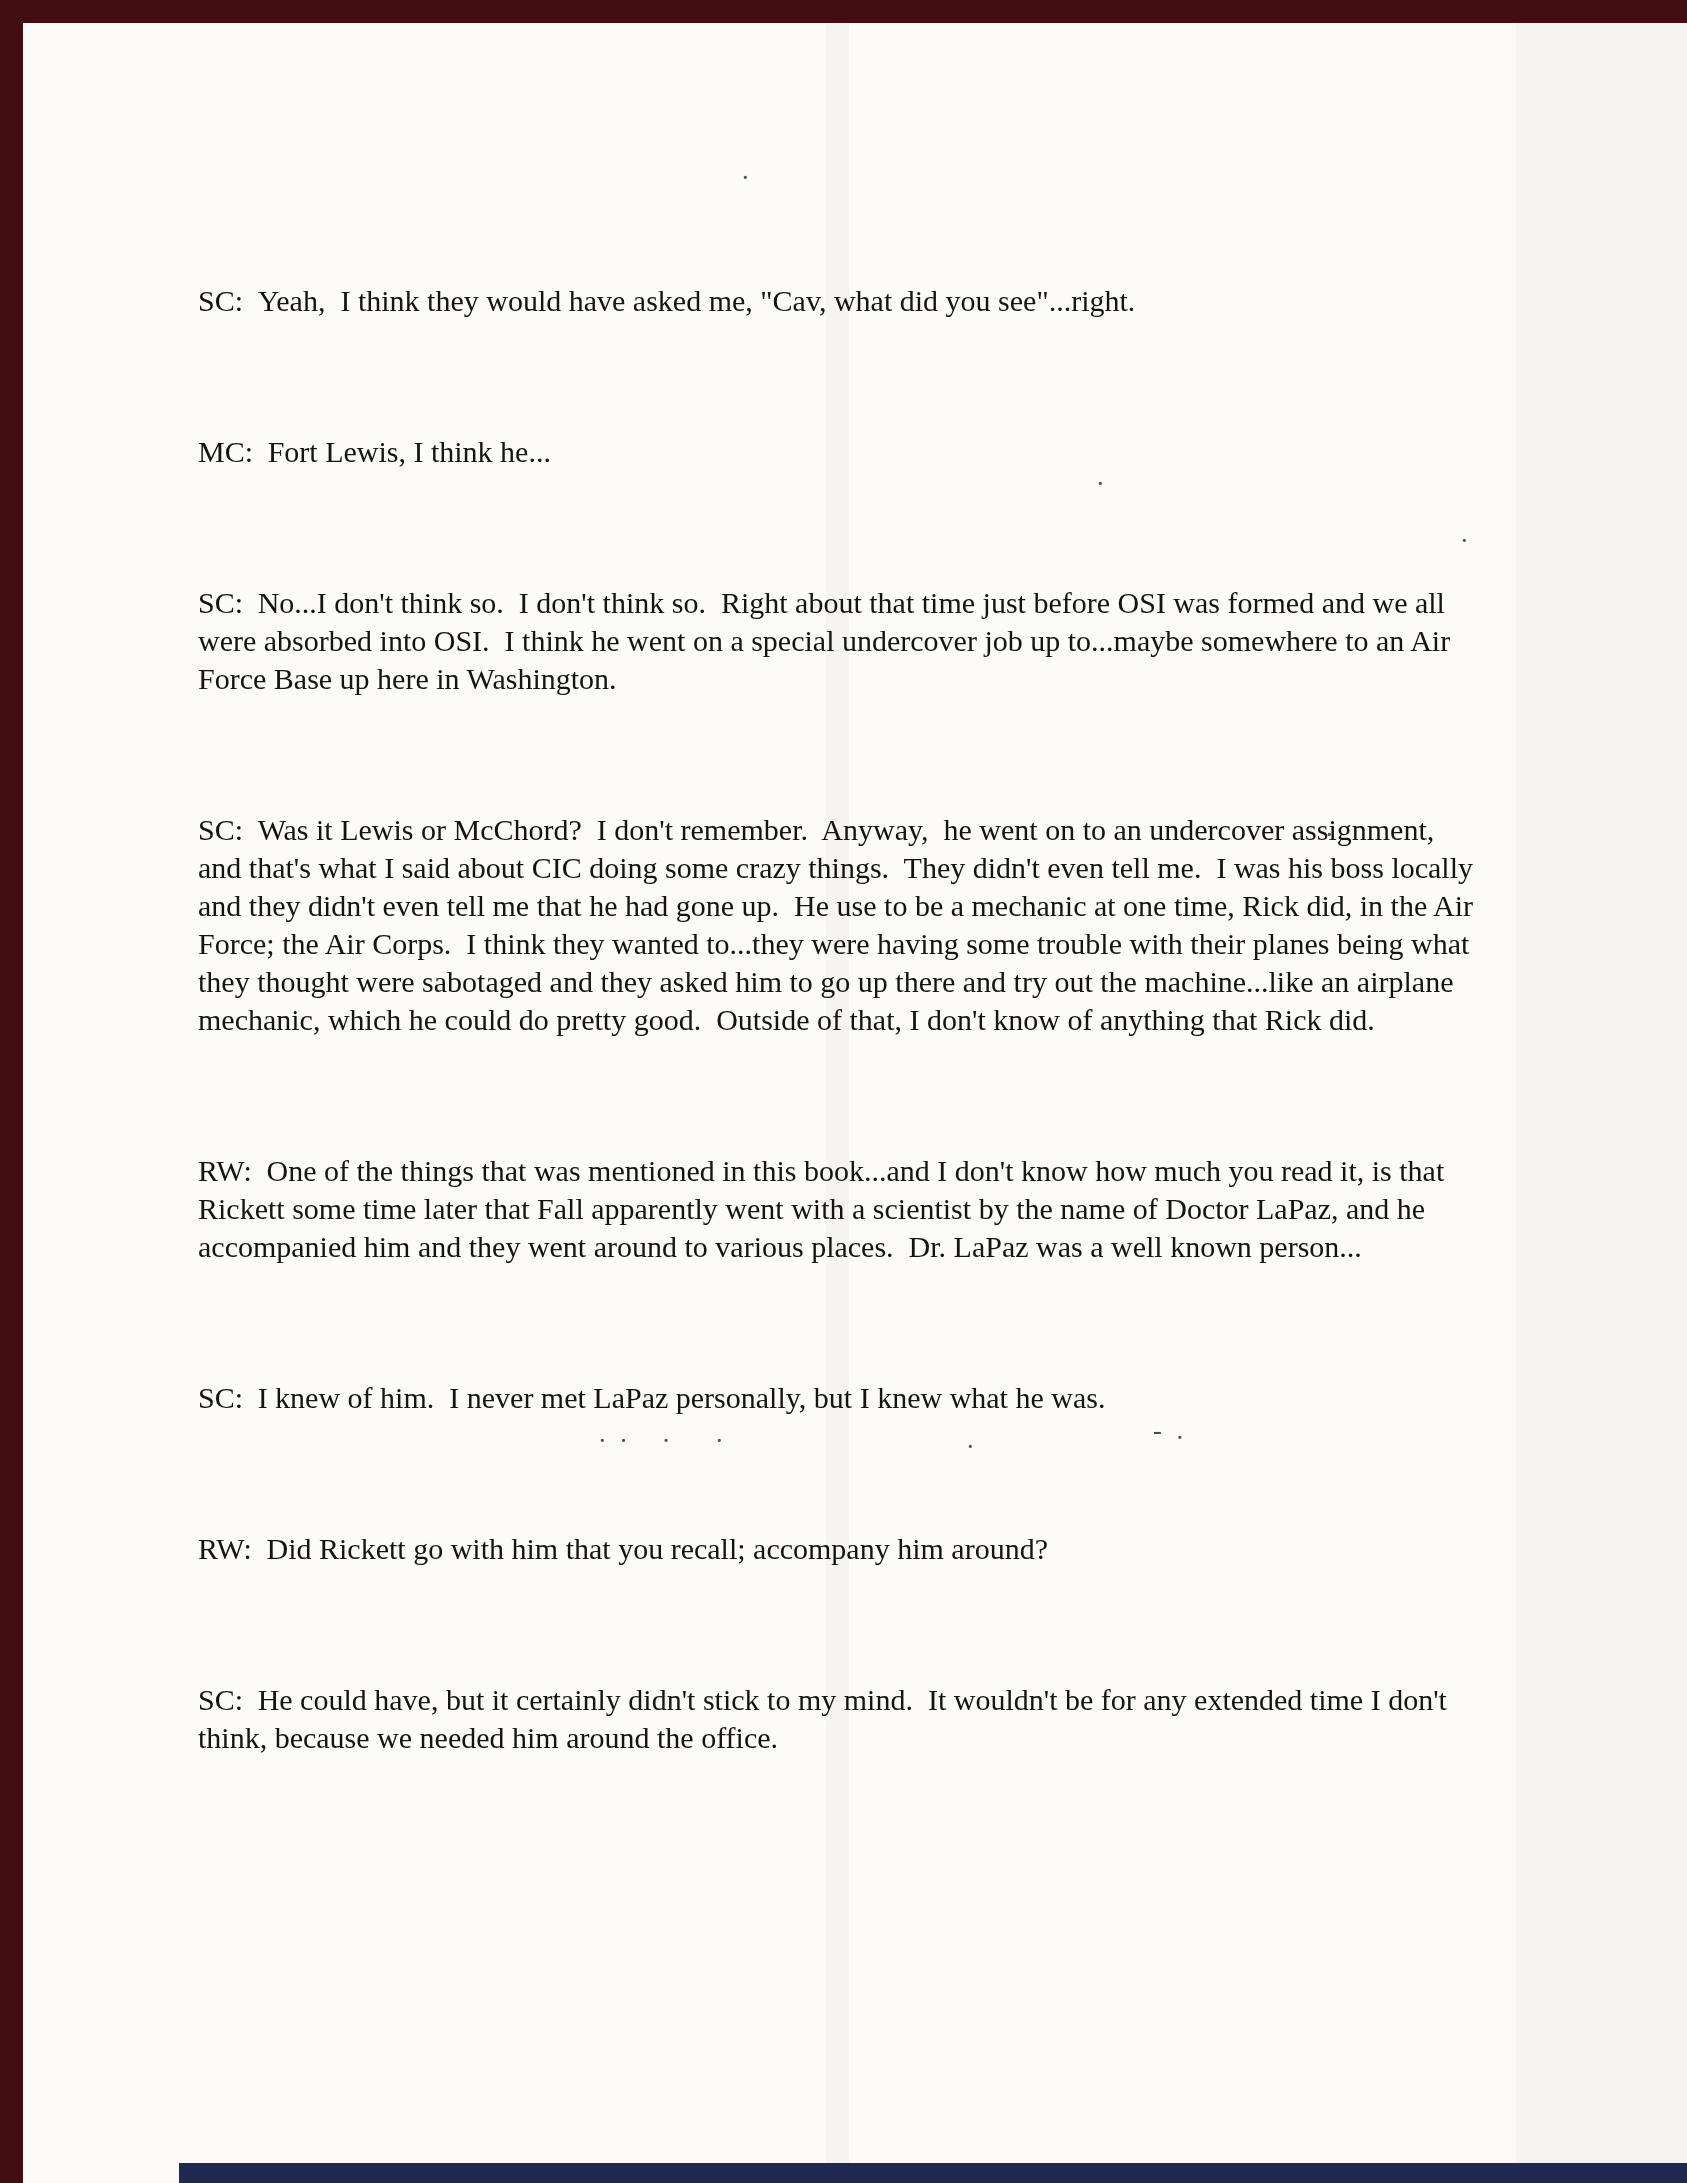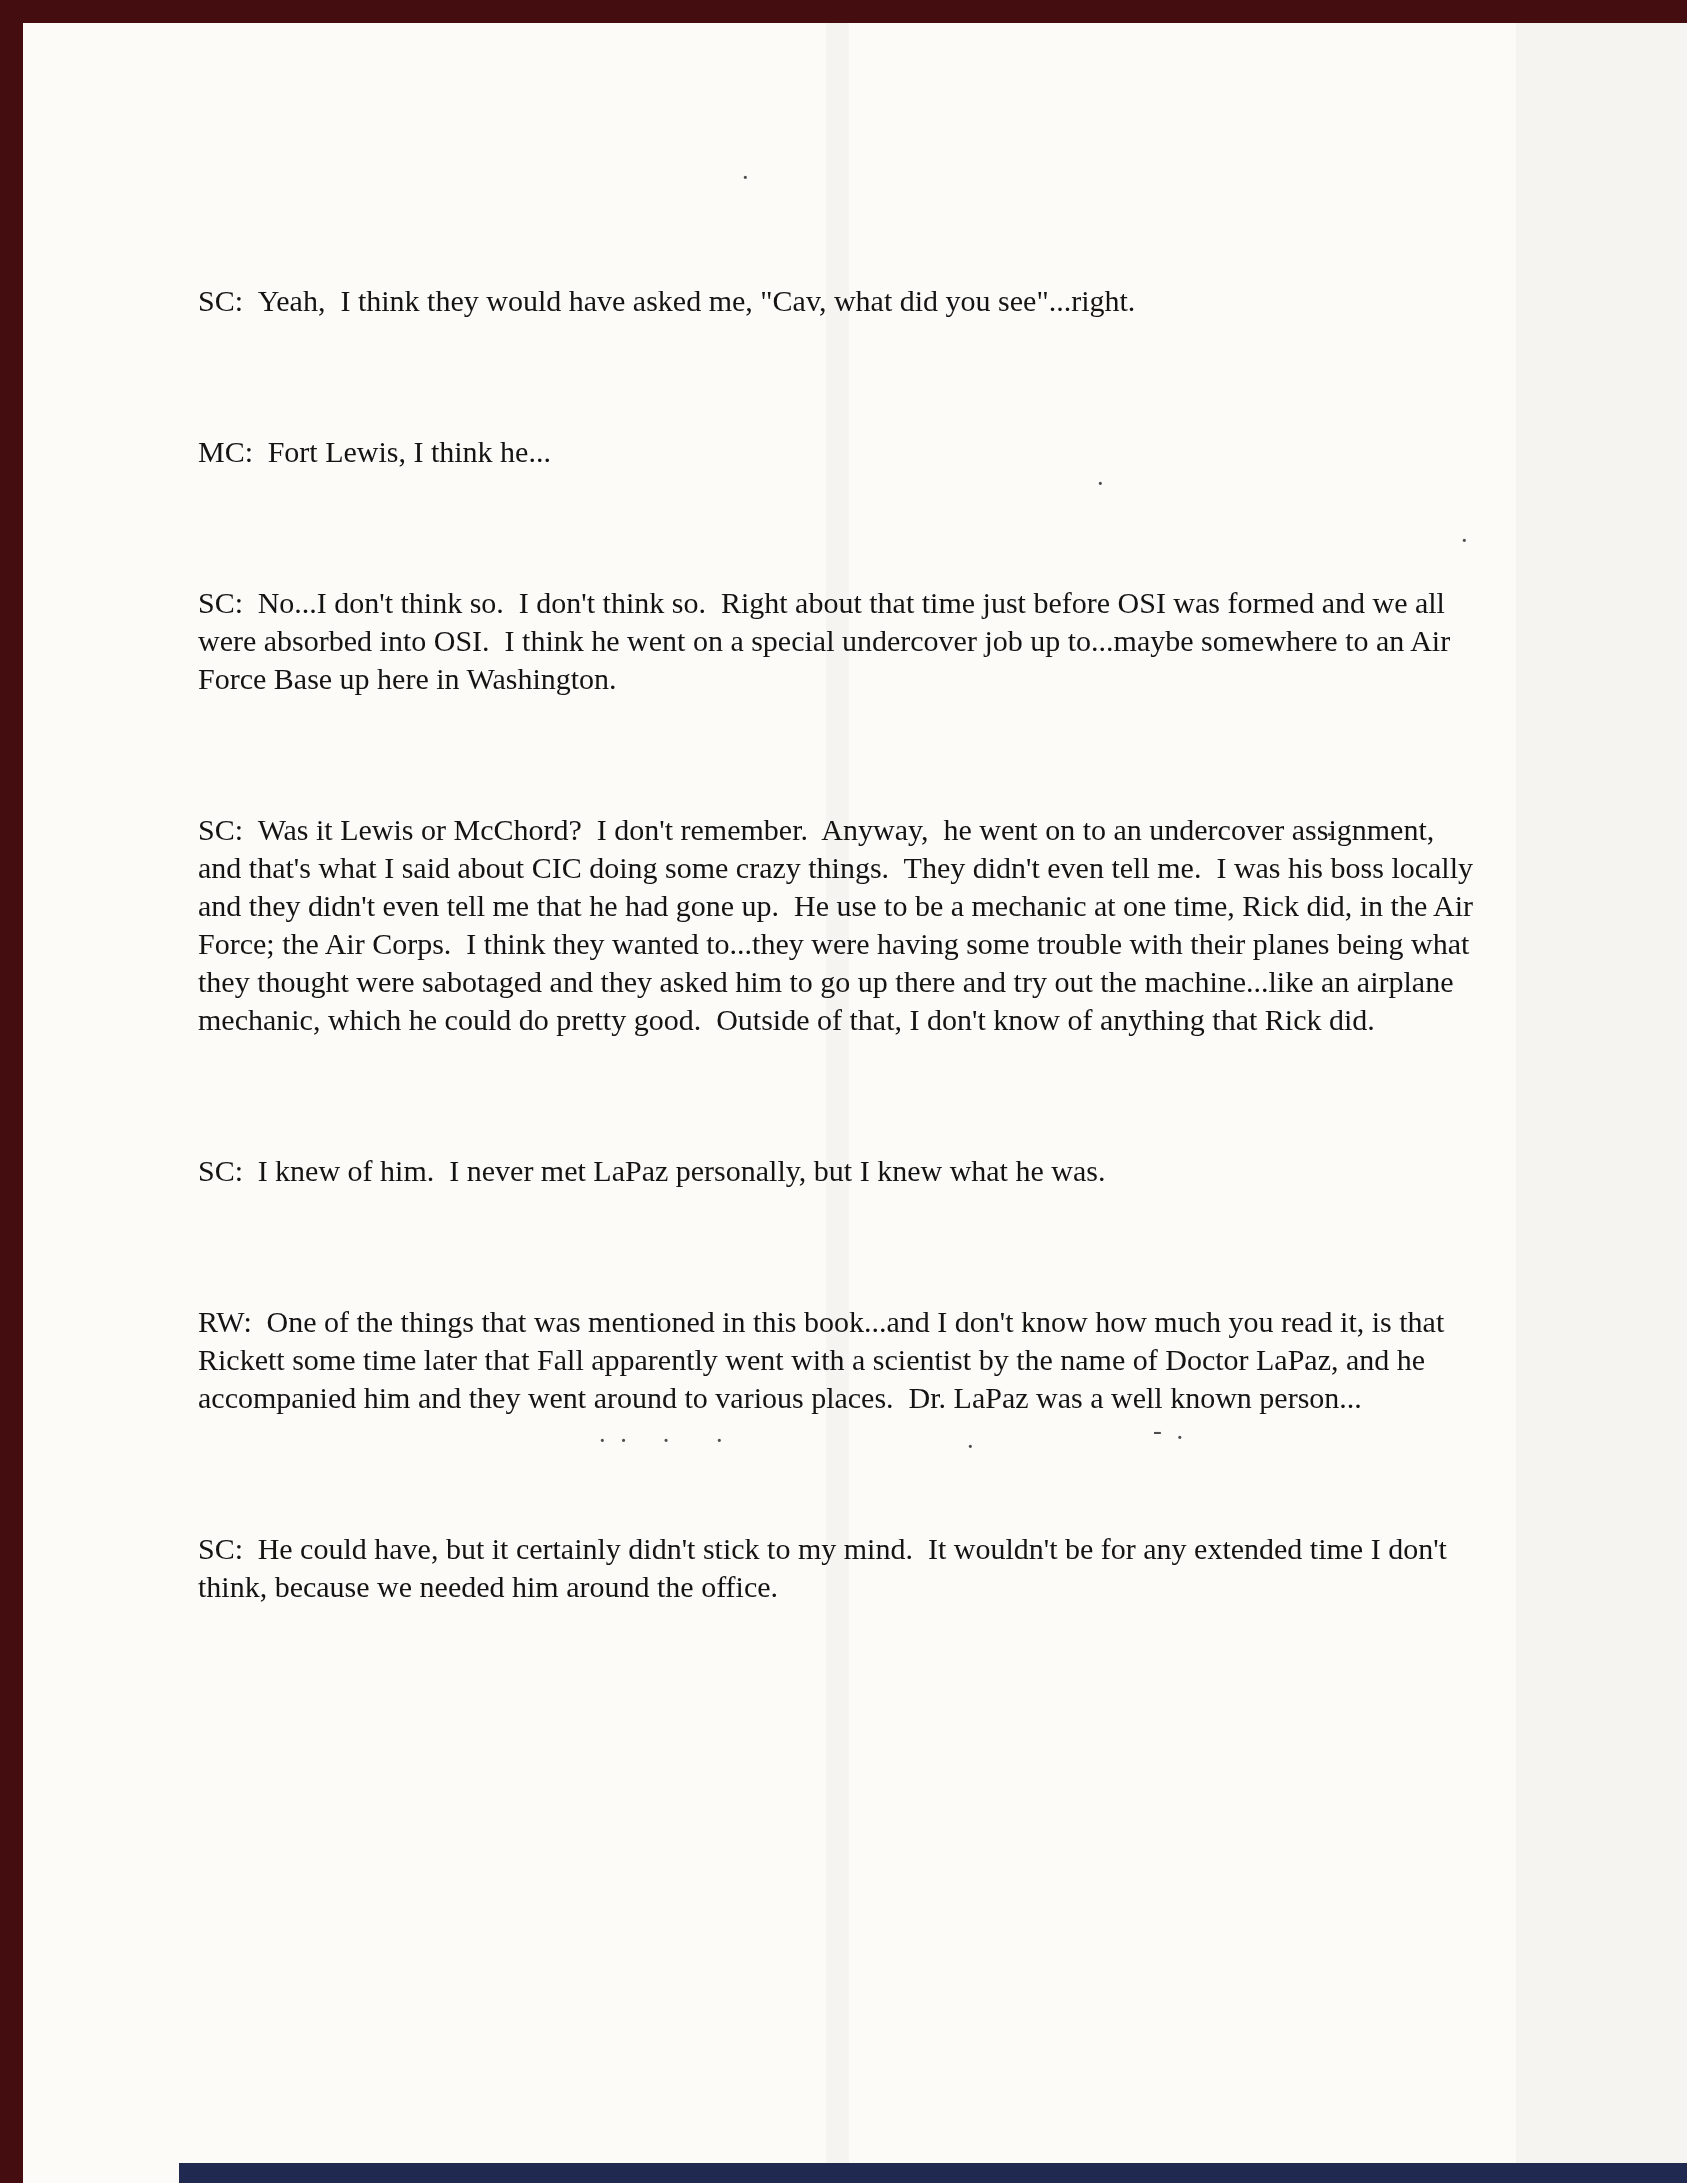--- a/index.html
+++ b/index.html
@@ -77,21 +77,22 @@
 <span class="artifact" style="left:1326px; top:814px;">.</span>
 <span class="artifact" style="left:599px; top:1420px;">. .   .    .</span>
 <span class="artifact" style="left:967px; top:1426px;">.</span>
 <span class="artifact" style="left:1153px; top:1417px;">- .</span>
 
 <div class="content">
   <p class="para"><span class="spk">SC:</span><span class="txt">Yeah,  I think they would have asked me, "Cav, what did you see"...right.</span></p>
   <p class="para"><span class="spk">MC:</span><span class="txt">Fort Lewis, I think he...</span></p>
   <p class="para"><span class="spk">SC:</span><span class="txt">No...I don't think so.  I don't think so.  Right about that time just before OSI was formed and we all were absorbed into OSI.  I think he went on a special undercover job up to...maybe somewhere to an Air Force Base up here in Washington.</span></p>
   <p class="para"><span class="spk">SC:</span><span class="txt">Was it Lewis or McChord?  I don't remember.  Anyway,  he went on to an undercover assignment, and that's what I said about CIC doing some crazy things.  They didn't even tell me.  I was his boss locally and they didn't even tell me that he had gone up.  He use to be a mechanic at one time, Rick did, in the Air Force; the Air Corps.  I think they wanted to...they were having some trouble with their planes being what they thought were sabotaged and they asked him to go up there and try out the machine...like an airplane mechanic, which he could do pretty good.  Outside of that, I don't know of anything that Rick did.</span></p>
+  <p class="para"><span class="spk">RW:</span><span class="txt">One of the things that was mentioned in this book...and I don't know how much you read it, is that Rickett some time later that Fall apparently went with a scientist by the name of Doctor LaPaz, and he accompanied him and they went around to various places.  Dr. LaPaz was a well known person...</span></p>
   <p class="para"><span class="spk">SC:</span><span class="txt">I knew of him.  I never met LaPaz personally, but I knew what he was.</span></p>
-  <p class="para"><span class="spk">RW:</span><span class="txt">One of the things that was mentioned in this book...and I don't know how much you read it, is that Rickett some time later that Fall apparently went with a scientist by the name of Doctor LaPaz, and he accompanied him and they went around to various places.  Dr. LaPaz was a well known person...</span></p>
+  <p class="para"><span class="spk">RW:</span><span class="txt">Did Rickett go with him that you recall; accompany him around?</span></p>
   <p class="para"><span class="spk">SC:</span><span class="txt">He could have, but it certainly didn't stick to my mind.  It wouldn't be for any extended time I don't think, because we needed him around the office.</span></p>
   
   
   
   
 </div>
 
 
 </body></html>

